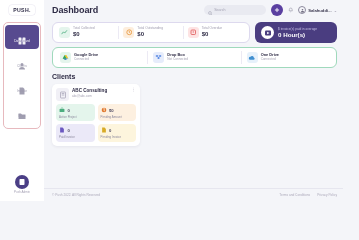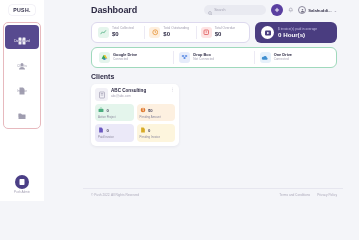--- a/index.html
+++ b/index.html
@@ -2,21 +2,21 @@
 <html><head>
 <meta charset="utf-8">
 <style>
   * { box-sizing: border-box; margin: 0; padding: 0; }
   html, body {
     width: 359px; height: 201px;
     background: #f4f5f9;
     font-family: "Liberation Sans", sans-serif;
     overflow: hidden;
   }
-  .app { display: flex; width: 343px; height: 201px; position: relative; gap: 39px; }
+  .app { display: flex; width: 343px; height: 201px; position: relative; }
 
   
   .sidebar {
     width: 44px; height: 201px;
     background: #ffffff;
     display: flex; flex-direction: column; align-items: center;
     flex: 0 0 44px; position: relative;
   }
   .logo-wrap { height: 20px; display: flex; align-items: center; justify-content: center; width: 100%; }
   .logo {

